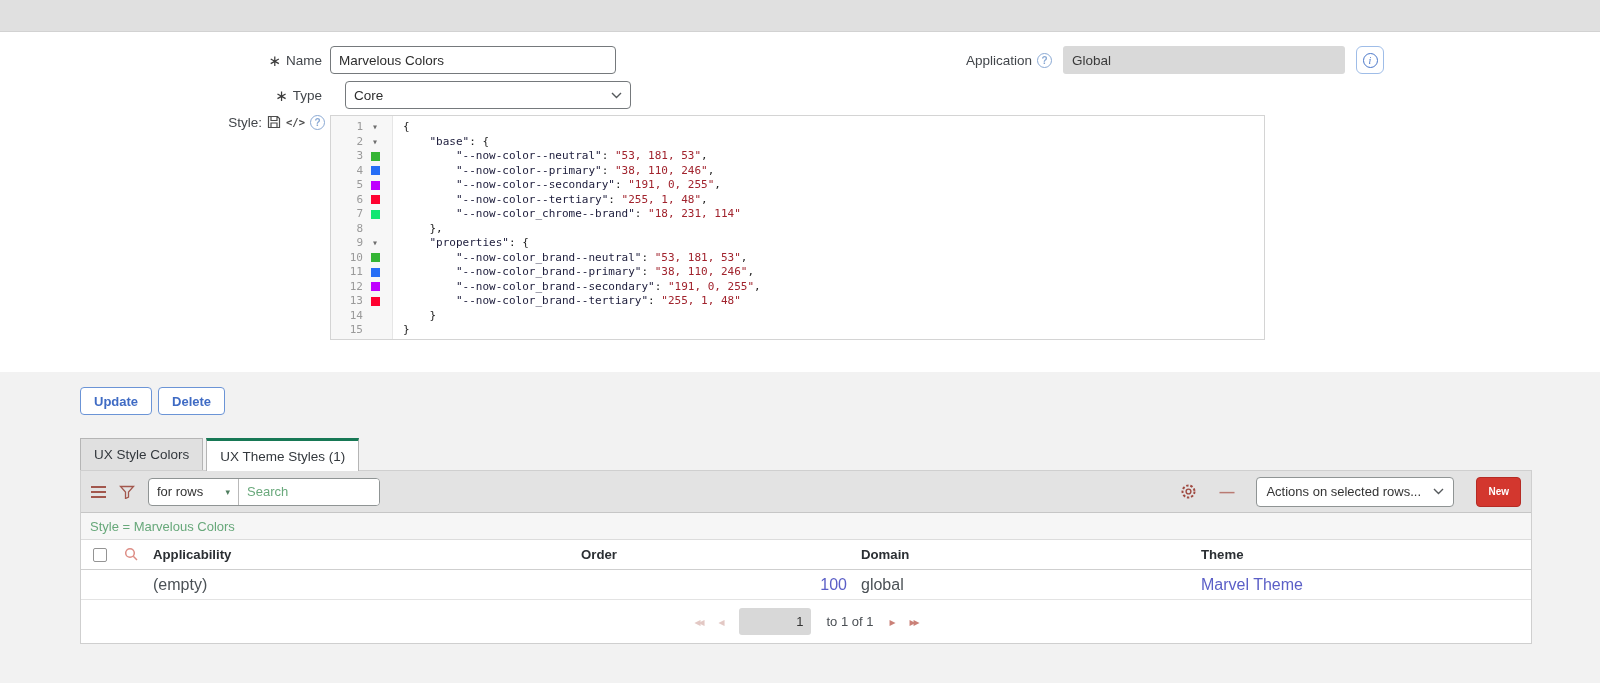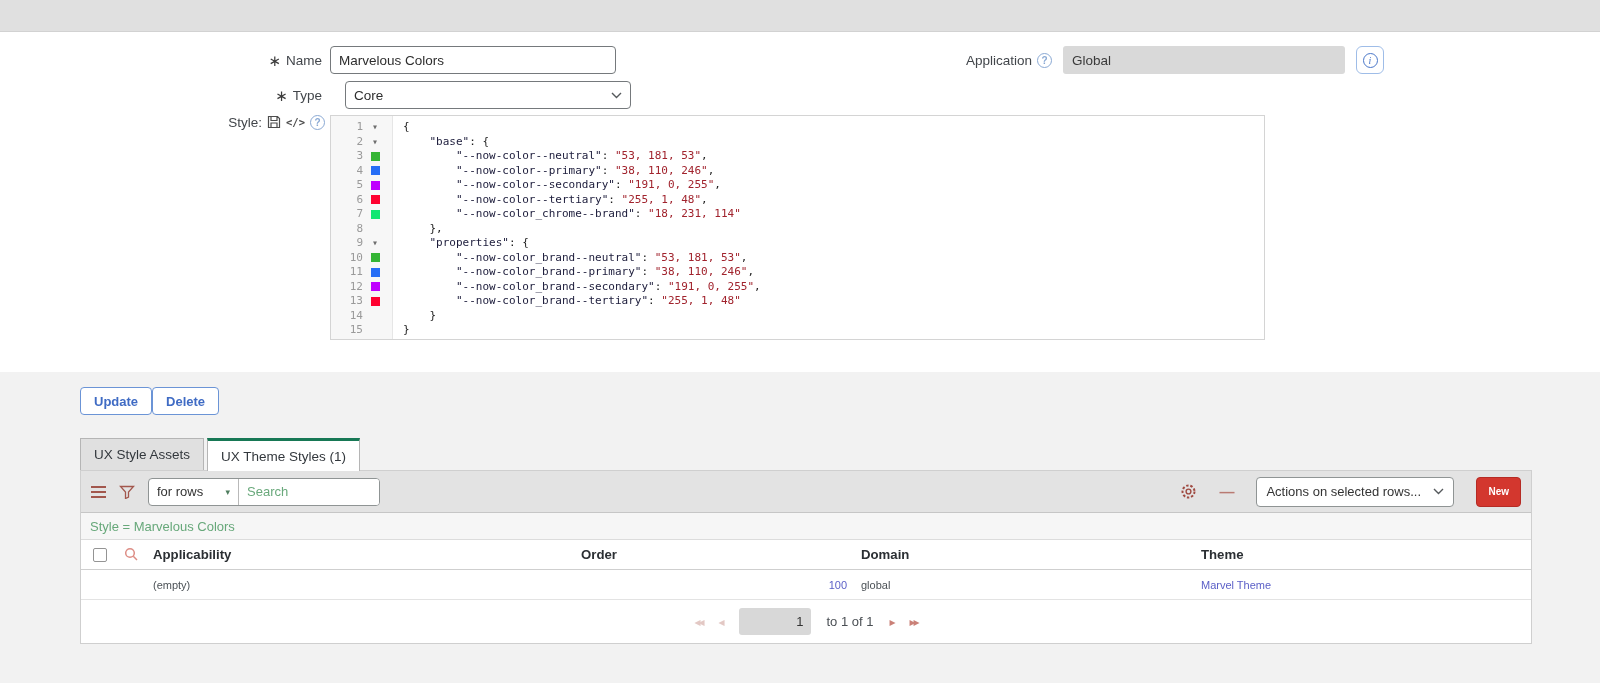--- a/index.html
+++ b/index.html
@@ -43,21 +43,21 @@
   .gmark.fold { color:#6e6e6e; font-size:10px; cursor:pointer; }
   .swatch { width:9px; height:9px; display:inline-block; }
   .cm-body { padding:4px 0 0 10px; }
   .code-row { height:14.5px; white-space:pre; }
   .tk-p { color:#1f1f1f; }
   .tk-k { color:#1b1b3a; }
   .tk-s { color:#a1232d; }
 
   
   .lower { height:311px; background:#f2f2f2; padding-left:80px; }
-  .btn-row { padding-top:15px; display:flex; }
+  .btn-row { padding-top:15px; display:flex; gap:6px; }
   .btn-blue { height:28px; padding:0 13px; background:#fff; border:1px solid #6b94d6; border-radius:4px;
     color:#3f6bc4; font-weight:bold; font-size:13px; font-family:"Liberation Sans",sans-serif; cursor:pointer; }
 
   .tabs { display:flex; align-items:flex-end; margin-top:23px; gap:3px; position:relative; z-index:2; }
   .tab { height:32px; padding:0 13px; display:flex; align-items:center; font-size:13.5px; color:#33383d;
     background:#e0e0e0; border:1px solid #b5b5b5; border-bottom:none; cursor:pointer; }
   .tab.active { background:#fff; border-top:3px solid #177855; height:33px; margin-bottom:-1px; }
 
   .list { width:1452px; border:1px solid #cfcfcf; background:#fff; position:relative; z-index:1; }
   .list-headerbar { height:42px; background:#e3e3e3; border-bottom:1px solid #c6c6c6;
@@ -79,21 +79,21 @@
   .actions-select .chev { margin-left:auto; }
   .new-btn { height:30px; padding:0 11px; background:#d3372e; border:1px solid #b52b24; border-radius:4px;
     color:#fff; font-weight:bold; font-size:10px; font-family:"Liberation Sans",sans-serif; cursor:pointer; }
 
   .breadcrumb-row { height:27px; background:#f6f6f6; border-bottom:1px solid #dcdcdc; display:flex;
     align-items:center; padding-left:9px; font-size:13px; color:#67a87a; }
 
   .grid-row { display:grid; grid-template-columns:36px 30px 428px 280px 340px 1fr; align-items:center; }
   .hdr-row { height:30px; border-bottom:1px solid #cfcfcf; font-weight:bold; font-size:13.2px; color:#2b2f33; }
   .hdr-cell { padding-left:6px; cursor:pointer; }
-  .data-row { height:30px; border-bottom:1px solid #e3e3e3; font-size:11px; color:#4b5156; }
+  .data-row { height:30px; border-bottom:1px solid #e3e3e3; font-size:16px; color:#4b5156; }
   .cell { padding-left:6px; }
   .cell-right { text-align:right; padding-right:8px; }
   .link { color:#5b5fc7; text-decoration:none; cursor:pointer; }
   .checkbox { width:14px; height:14px; border:1px solid #949494; border-radius:2px; background:#fff;
     margin-left:12px; cursor:pointer; }
 
   .footer-row { height:43px; display:flex; align-items:center; justify-content:center; gap:16px; font-size:13px; }
   .pg-arrow { font-size:12px; letter-spacing:-2px; cursor:pointer; }
   .pg-disabled { color:#e3c8c4; }
   .pg-enabled { color:#ca8077; }
@@ -254,21 +254,21 @@
 </div>
 
 <div class="lower">
 
   <div class="btn-row">
     <button class="btn-blue">Update</button>
     <button class="btn-blue">Delete</button>
   </div>
 
   <div class="tabs">
-    <div class="tab">UX Style Assets</div>
+    <div class="tab">UX Style Colors</div>
     <div class="tab active">UX Theme Styles (1)</div>
   </div>
 
   <div class="list">
 
     <div class="list-headerbar">
       <span class="ham">
           <i></i>
           <i></i>
           <i></i>

